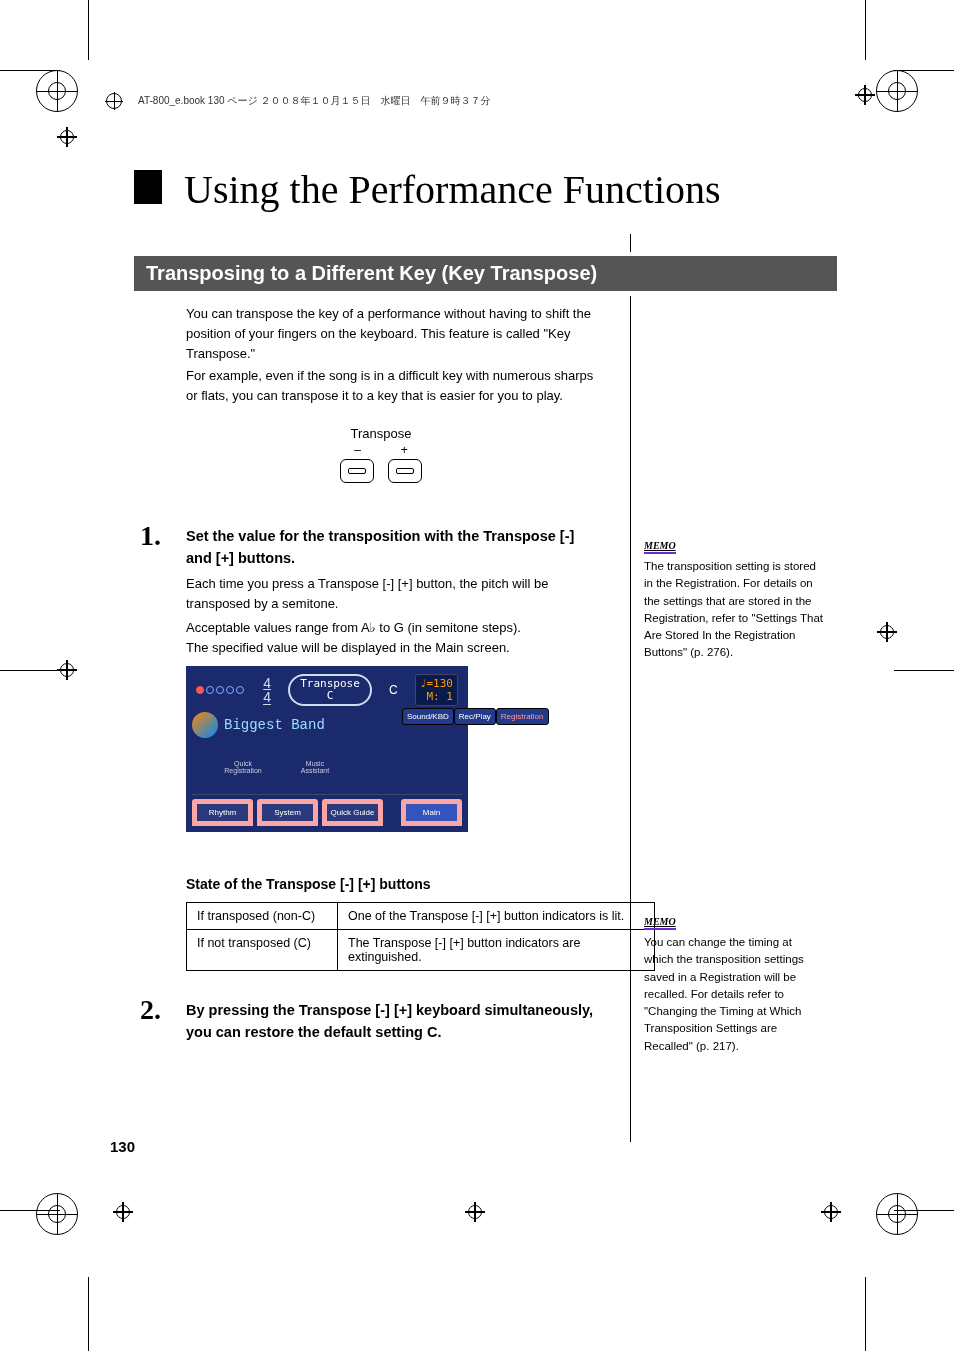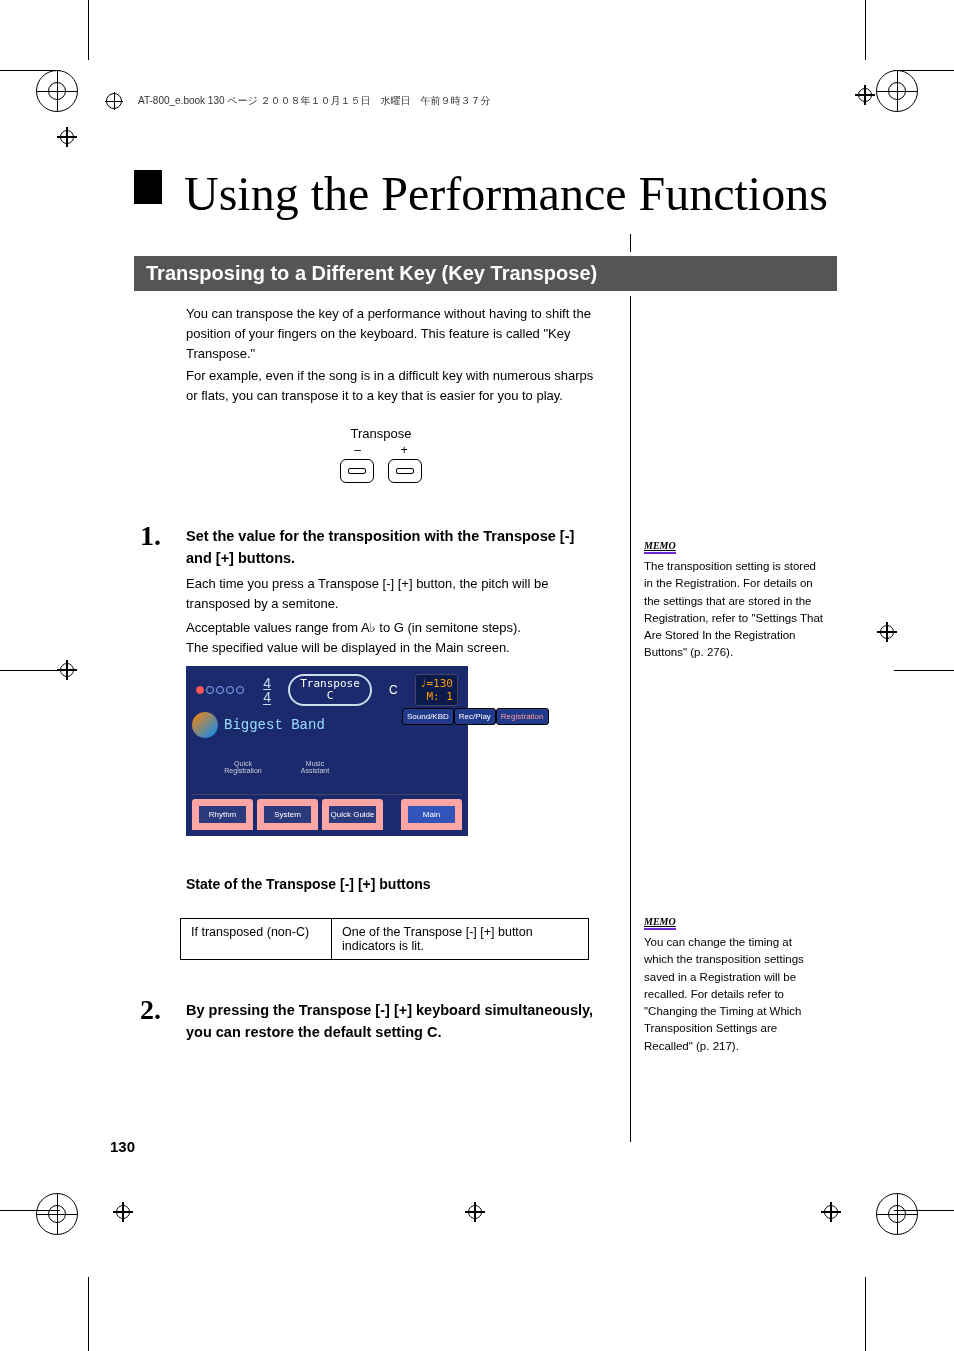--- a/index.html
+++ b/index.html
@@ -27,21 +27,21 @@
     position:absolute; font-size:10px; color:#333;
     display:flex; align-items:center; gap:16px;
   }
   .header-line .mini-cross { width:14px; height:14px; border:1px solid #000; border-radius:50%; position:relative;}
   .header-line .mini-cross::before,.header-line .mini-cross::after{content:"";position:absolute;background:#000;}
   .header-line .mini-cross::before{width:1px;height:18px;left:50%;top:-2px;}
   .header-line .mini-cross::after{width:18px;height:1px;top:50%;left:-2px;}
 
   .doc-title {
     position:absolute;
-    font-size: 48px;
+    font-size: 40px;
     font-weight: 300;
     font-family: Georgia, "Times New Roman", serif;
   }
   .black-square-marker {
     position:absolute;
     width:28px; height:34px; background:#000;
   }
   .section-bar {
     position:absolute;
     background:#555;
@@ -103,21 +103,21 @@
   .screenshot .dots span:first-child{background:#f55;border-color:#f55;}
   .screenshot .timesig{font-size:14px; color:#cde; display:flex; flex-direction:column; align-items:center; line-height:1; border-bottom:1px solid #cde;}
   .screenshot .trans-badge{border:2px solid #cde;border-radius:16px;padding:2px 10px;text-align:center;font-family:monospace;font-size:11px;line-height:1.1;}
   .screenshot .tempo{font-family:monospace;font-size:11px;color:#f90;text-align:right;line-height:1.2; background:#0a1a4a;border:1px solid #446; padding:2px 4px;border-radius:3px;}
   .screenshot .midrow{display:flex;align-items:center;justify-content:space-between;margin-top:4px;}
   .screenshot .biggest{font-family:Liberation Mono, monospace;font-size:14px;color:#9df;margin-left:6px;}
   .screenshot .sidebtn{background:#223a8c;border:1px solid #000;font-size:8px;padding:3px 4px;margin:2px 0;border-radius:3px;display:flex;align-items:center;gap:2px;}
   .screenshot .sidecol{display:flex;width:60px;}
   .screenshot .iconbx{width:42px;height:42px;font-size:7px;display:flex;flex-direction:column;align-items:center;justify-content:center;border-radius:4px;}
   .screenshot .bottomrow{display:flex;gap:4px;margin-top:6px;padding-top:4px;border-top:1px solid #446;justify-content:space-between;}
-  .screenshot .tab{flex:1;background:#2a3a7c;font-size:8px;padding:4px 1px;text-align:center;border-radius:3px 3px 0 0;border:7px solid #fca5a5;}
+  .screenshot .tab{flex:1;background:#2a3a7c;font-size:8px;padding:4px 1px;text-align:center;border-radius:3px 3px 0 0;border:5px solid #fca5a5;}
   .screenshot .tab.main{background:#35b;}
   .page-number {
     position:absolute; font-weight:bold; font-size:15px;
   }
   .crop-line { position:absolute; background:#000; }
 </style>
 </head>
 <body>
 
 <div class="crop-line" style="left:88px; top:0; width:1px; height:60px;"></div>
@@ -223,26 +223,30 @@
   <div class="bottomrow">
     <div class="tab">Rhythm</div>
     <div class="tab">System</div>
     <div class="tab">Quick Guide</div>
     <div style="width:10px;"></div>
     <div class="tab main">Main</div>
   </div>
 </div>
 
 <div class="subhead" style="left:186px; top:876px;">State of the Transpose [-] [+] buttons</div>
-<table class="state" style="left:180px; top:902px; width:409px;margin-top:16px;">
+<table class="state" style="left:186px; top:902px; width:469px;">
   <tbody>
       <tr>
     <td style="width:130px;">If transposed (non-C)</td>
     <td>One of the Transpose [-] [+] button indicators is lit.</td>
   </tr>
+  <tr>
+    <td>If not transposed (C)</td>
+    <td>The Transpose [-] [+] button indicators are extinguished.</td>
+  </tr>
 </tbody>
   </table>
 
 <div class="step-num" style="left:140px; top:994px;">2.</div>
 <div class="step-title" style="left:186px; top:1000px; width:410px;">By pressing the Transpose [-] [+] keyboard simultaneously, you can restore the default setting C.</div>
 
 <div class="memo-label" style="left:644px; top:540px;">
   <span style="font-family:serif; font-style:italic; text-decoration:underline;">MEMO</span>
 </div>
 <div class="memo-text" style="left:644px; top:558px; width:180px;">The transposition setting is stored in the Registration. For details on the settings that are stored in the Registration, refer to "Settings That Are Stored In the Registration Buttons" (p. 276).</div>

